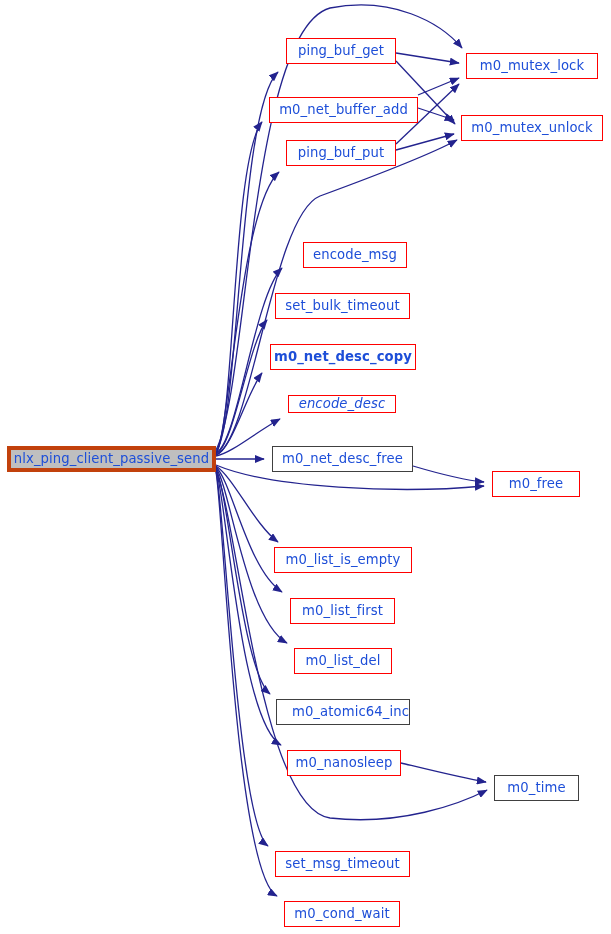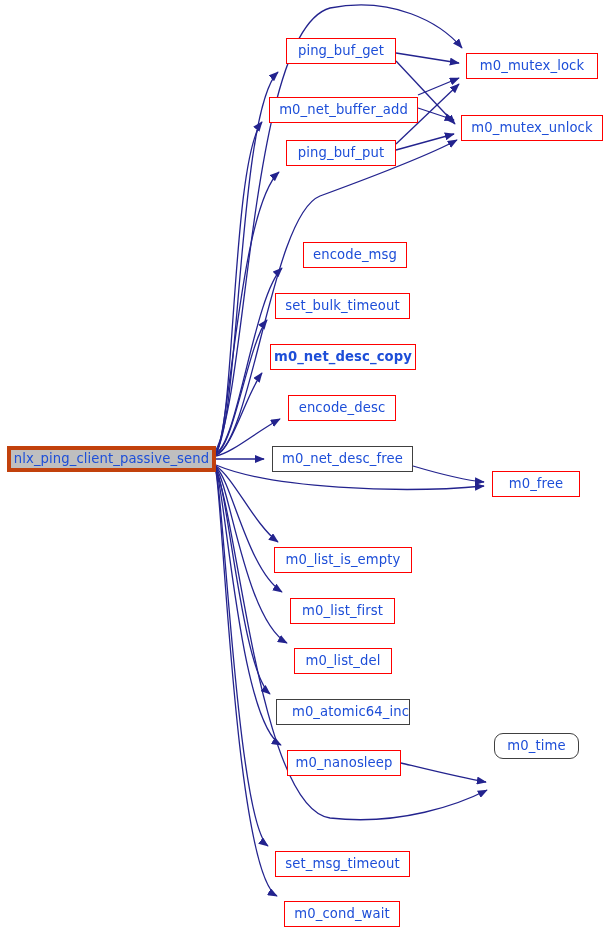--- a/index.html
+++ b/index.html
@@ -110,21 +110,21 @@
       </div>
       <div class="node" style="left: 303px; top: 242px; width: 104px; height: 26px;">
         <span>encode_msg</span>
       </div>
       <div class="node" style="left: 275px; top: 293px; width: 135px; height: 26px;">
         <span>set_bulk_timeout</span>
       </div>
       <div class="node" style="left: 270px; top: 344px; width: 146px; height: 26px; font-weight: bold;">
         <span>m0_net_desc_copy</span>
       </div>
-      <div class="node" style="left: 288px; top: 395px; width: 108px; height: 26px;">
+      <div class="node" style="left: 288px; top: 395px; width: 108px; height: 18px; font-style: italic;">
         <span>encode_desc</span>
       </div>
       <div class="node plain" style="left: 272px; top: 446px; width: 141px; height: 26px;">
         <span>m0_net_desc_free</span>
       </div>
       <div class="node" style="left: 492px; top: 471px; width: 88px; height: 26px;">
         <span>m0_free</span>
       </div>
       <div class="node" style="left: 274px; top: 547px; width: 138px; height: 26px;">
         <span>m0_list_is_empty</span>
@@ -134,21 +134,21 @@
       </div>
       <div class="node" style="left: 294px; top: 648px; width: 98px; height: 26px;">
         <span>m0_list_del</span>
       </div>
       <div class="node plain" style="left: 276px; top: 699px; width: 134px; height: 26px; justify-content: flex-end;">
         <span>m0_atomic64_inc</span>
       </div>
       <div class="node" style="left: 287px; top: 750px; width: 114px; height: 26px;">
         <span>m0_nanosleep</span>
       </div>
-      <div class="node plain" style="left: 494px; top: 733px; width: 85px; height: 26px; border-radius: 9px;">
+      <div class="node plain" style="left: 494px; top: 775px; width: 85px; height: 26px;">
         <span>m0_time</span>
       </div>
       <div class="node" style="left: 275px; top: 851px; width: 135px; height: 26px;">
         <span>set_msg_timeout</span>
       </div>
       <div class="node" style="left: 284px; top: 901px; width: 116px; height: 26px;">
         <span>m0_cond_wait</span>
       </div>
     </div>
 </div>

